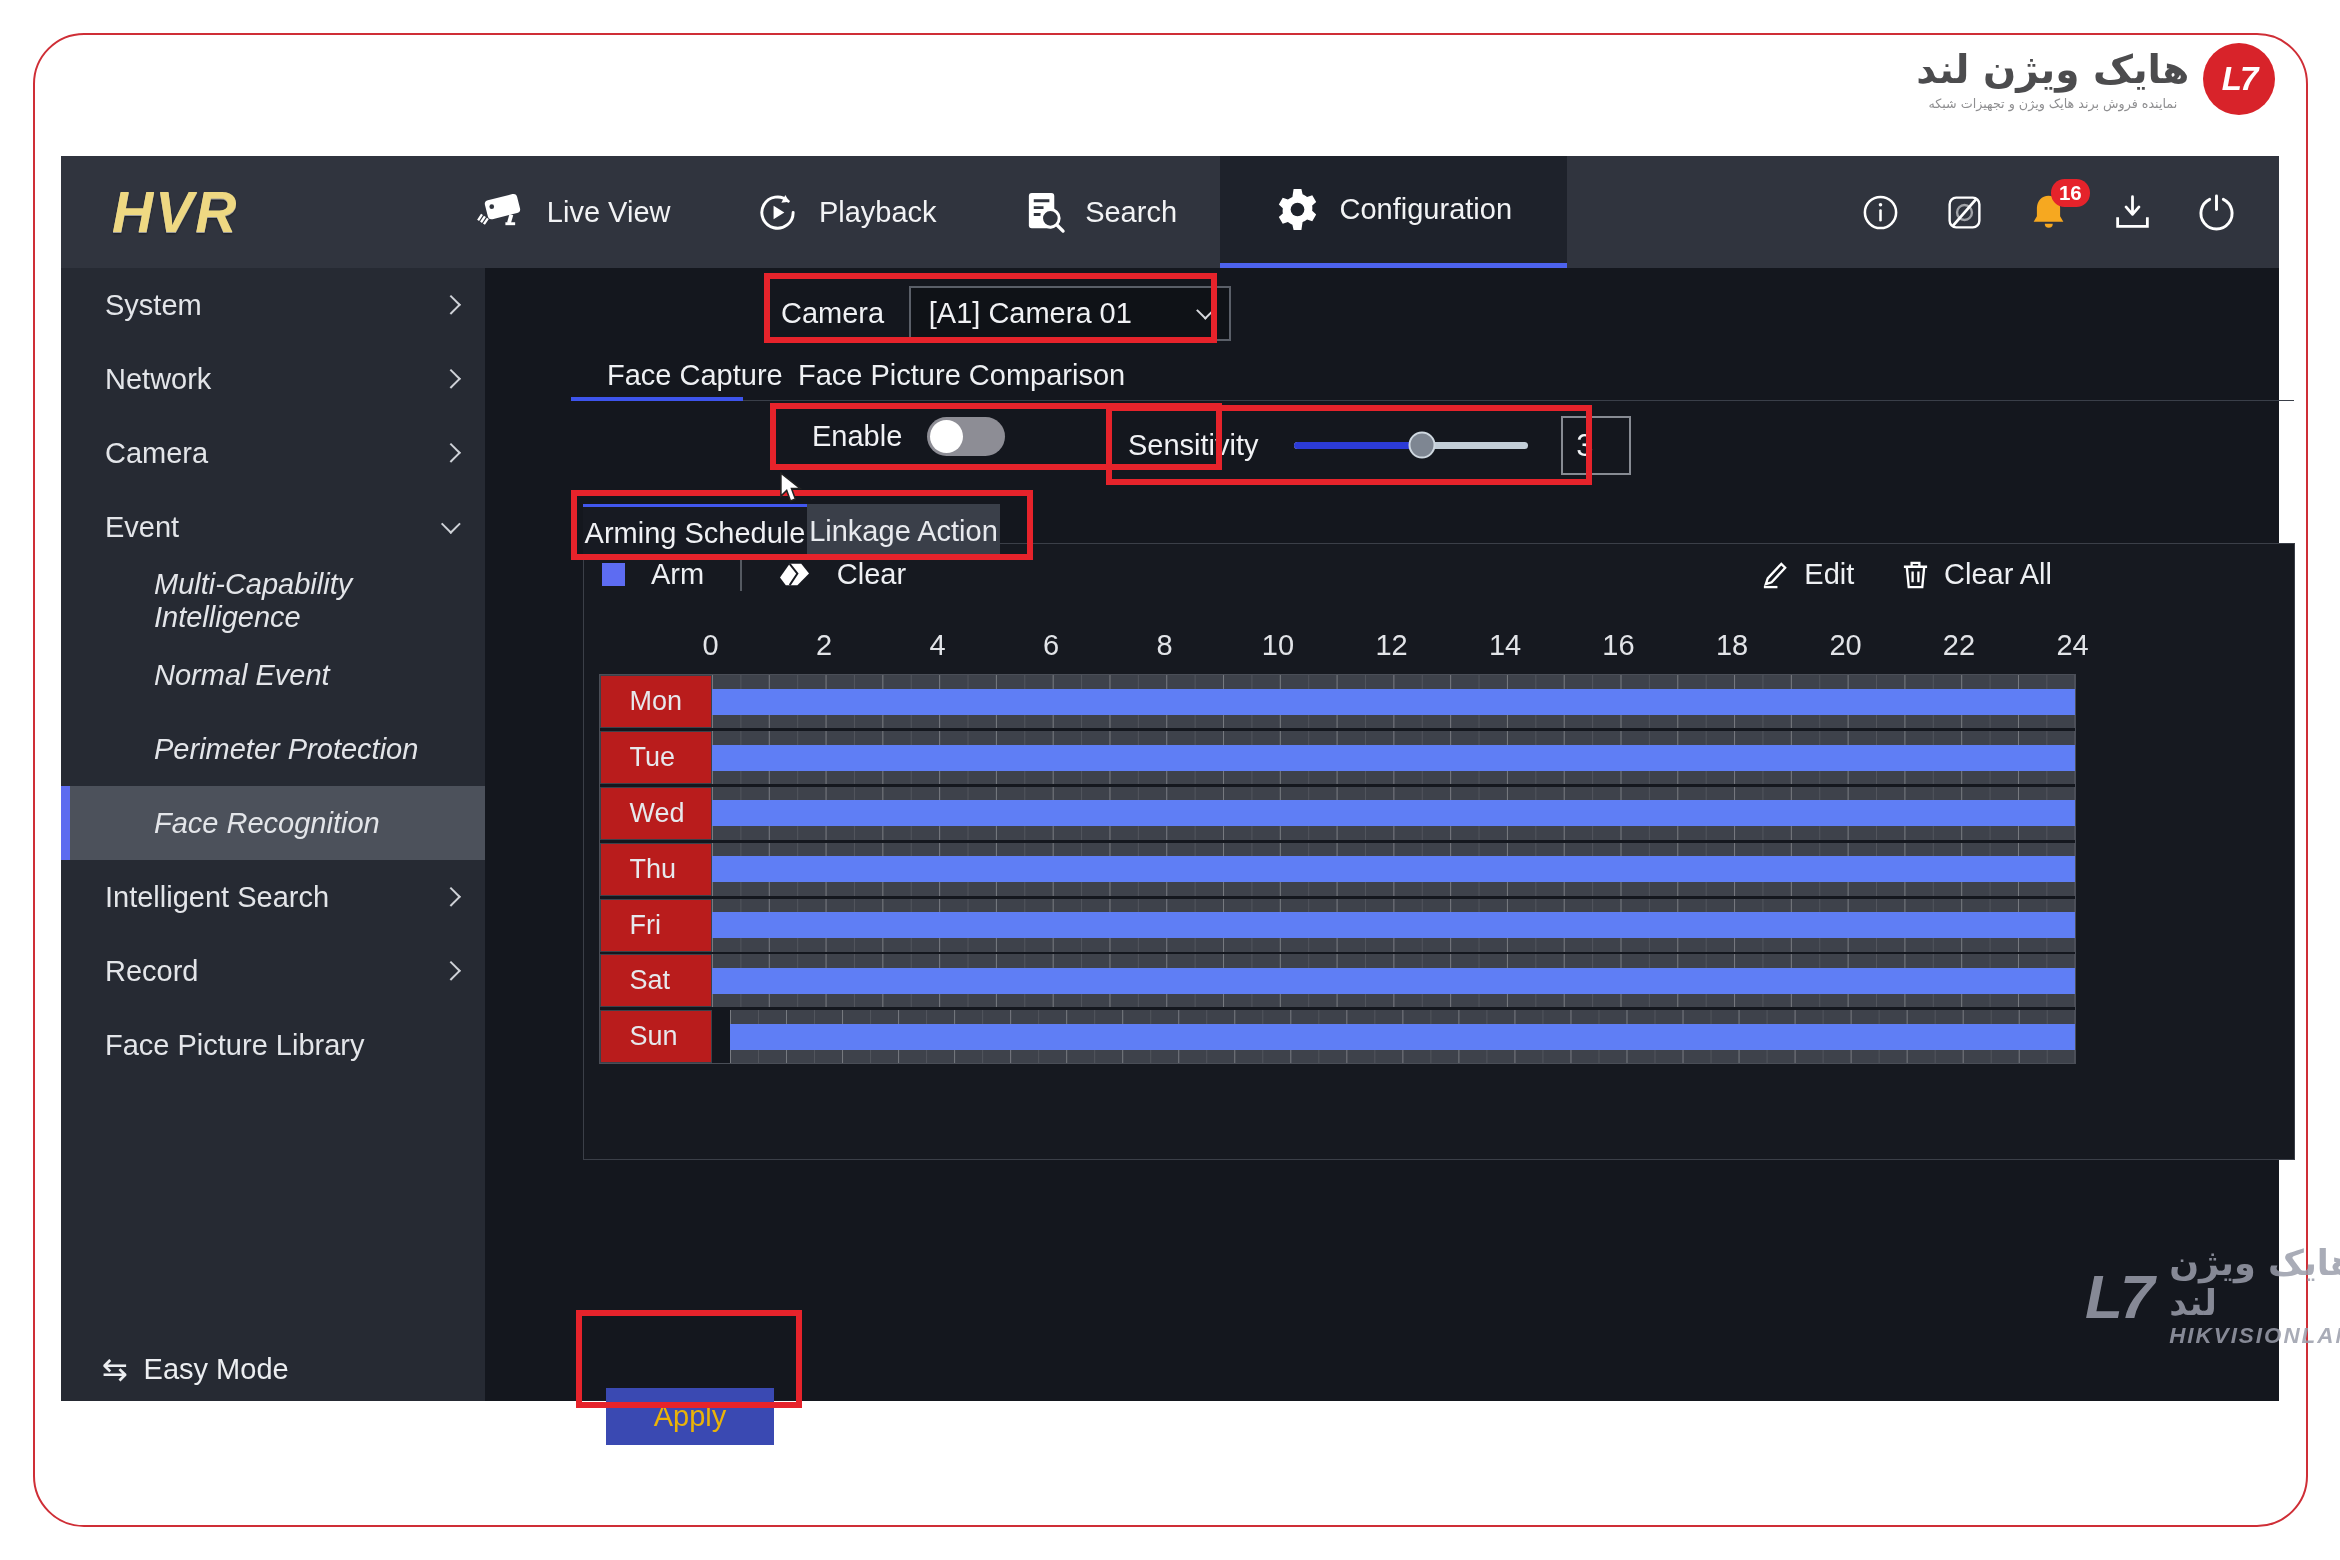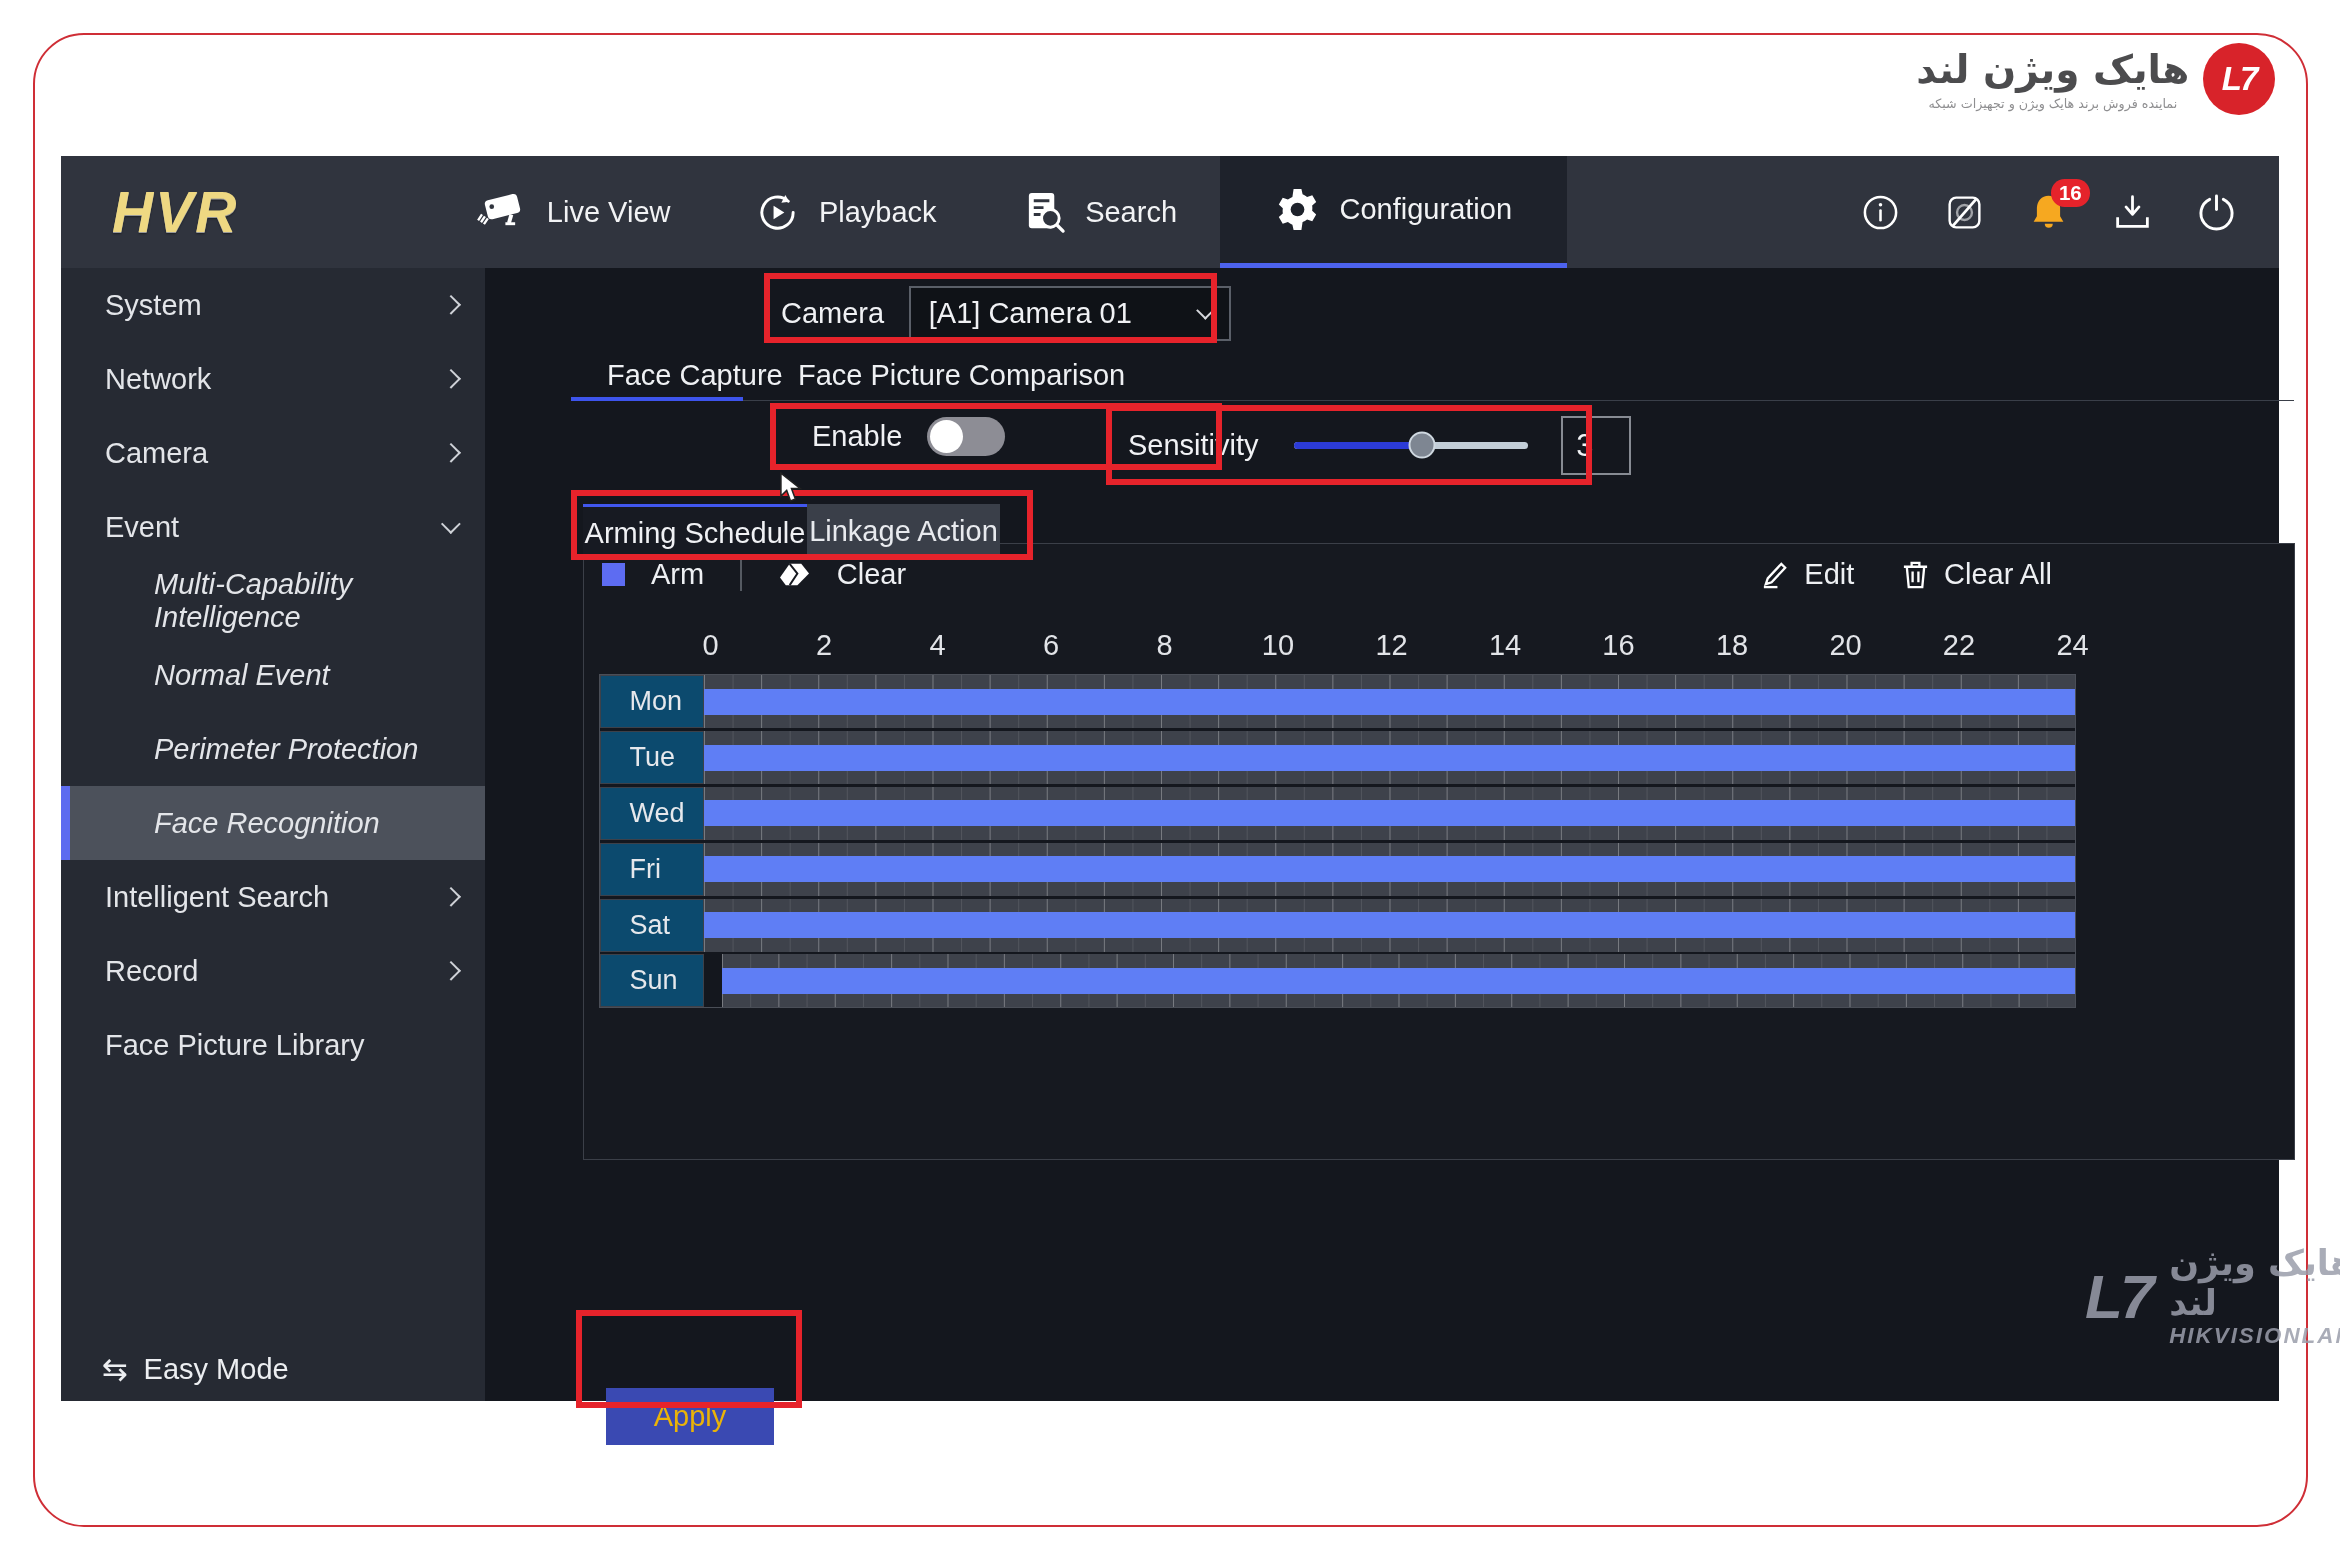--- a/index.html
+++ b/index.html
@@ -76,21 +76,21 @@
   .legend .div { width:2px; height:33px; background:#555a62; margin:0 9.8px; }
   .panel-actions { position:absolute; right:242px; top:9.8px; display:flex; align-items:center; gap:47px; height:41px; }
   .act { display:flex; align-items:center; gap:13.7px; color:#eef0f3; font-size:29px; cursor:pointer; }
 
   .grid { position:absolute; left:14.6px; top:83px; width:1477px; }
   .hours { position:relative; height:47px; margin-left:112px; width:1362px; }
   .hours span { position:absolute; transform:translateX(-50%); color:#e2e4e8; font-size:29px; top:2px; }
   .rows { border:1px solid #4a4e57; width:1477px; background:#14171e; }
   .drow { display:flex; height:53px; margin-bottom:2.9px; }
   .drow:last-child { margin-bottom:0;gap:18px; }
-  .dlabel { width:104px; background:#0c4a6e; border:1px solid #3d414a; color:#e6e8ec; font-size:27px; display:flex; align-items:center; padding-left:29px; flex:none; }
+  .dlabel { width:112px; background:#b91c1c; border:1px solid #3d414a; color:#e6e8ec; font-size:27px; display:flex; align-items:center; padding-left:29px; flex:none; }
   .dtrack { position:relative; flex:1; background:#3e424b;
     background-image:
       linear-gradient(90deg, rgba(255,255,255,0.10) 1px, transparent 1px),
       linear-gradient(90deg, rgba(255,255,255,0.22) 1px, transparent 1px);
     background-size: calc(100%/48) 100%, calc(100%/24) 100%;
   }
   .bar { position:absolute; top:13.7px; height:26px; background:#5f7ef5; }
 
   .apply-btn { position:absolute; left:59px; top:1120px; width:168px; height:57px; background:#3a49b2; color:#eab308; font-size:29px; display:flex; align-items:center; justify-content:center; cursor:pointer; z-index:5; }
 
@@ -363,20 +363,26 @@
                   <div class="bar" style="left: 0%; width: 100%;"></div>
                 </div>
             </div>
             <div class="drow">
               <div class="dlabel">Wed</div>
               <div class="dtrack">
                   <div class="bar" style="left: 0%; width: 100%;"></div>
                 </div>
             </div>
             <div class="drow">
+              <div class="dlabel">Thu</div>
+              <div class="dtrack">
+                  <div class="bar" style="left: 0%; width: 100%;"></div>
+                </div>
+            </div>
+            <div class="drow">
               <div class="dlabel">Fri</div>
               <div class="dtrack">
                   <div class="bar" style="left: 0%; width: 100%;"></div>
                 </div>
             </div>
             <div class="drow">
               <div class="dlabel">Sat</div>
               <div class="dtrack">
                   <div class="bar" style="left: 0%; width: 100%;"></div>
                 </div>

